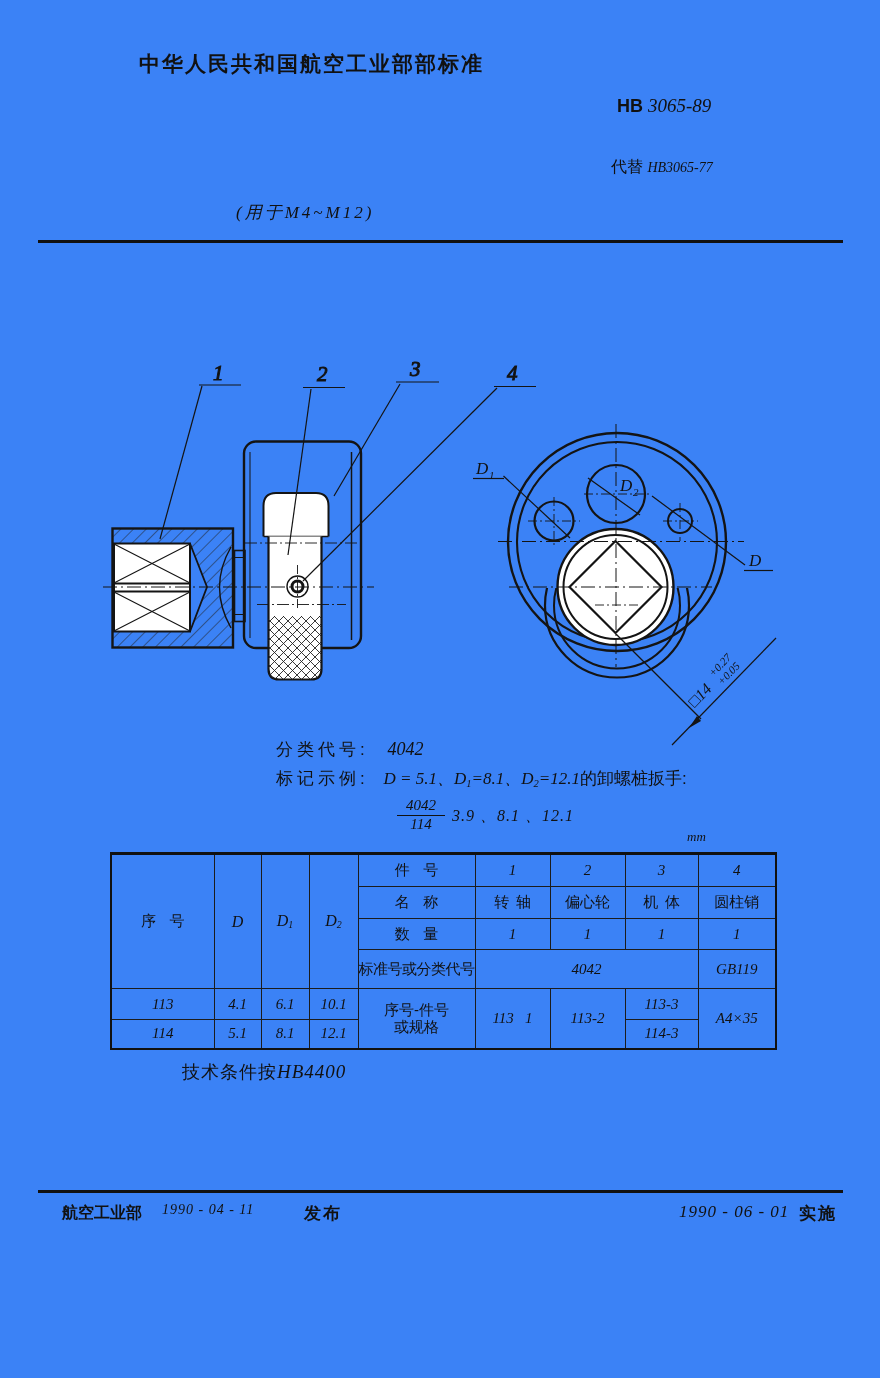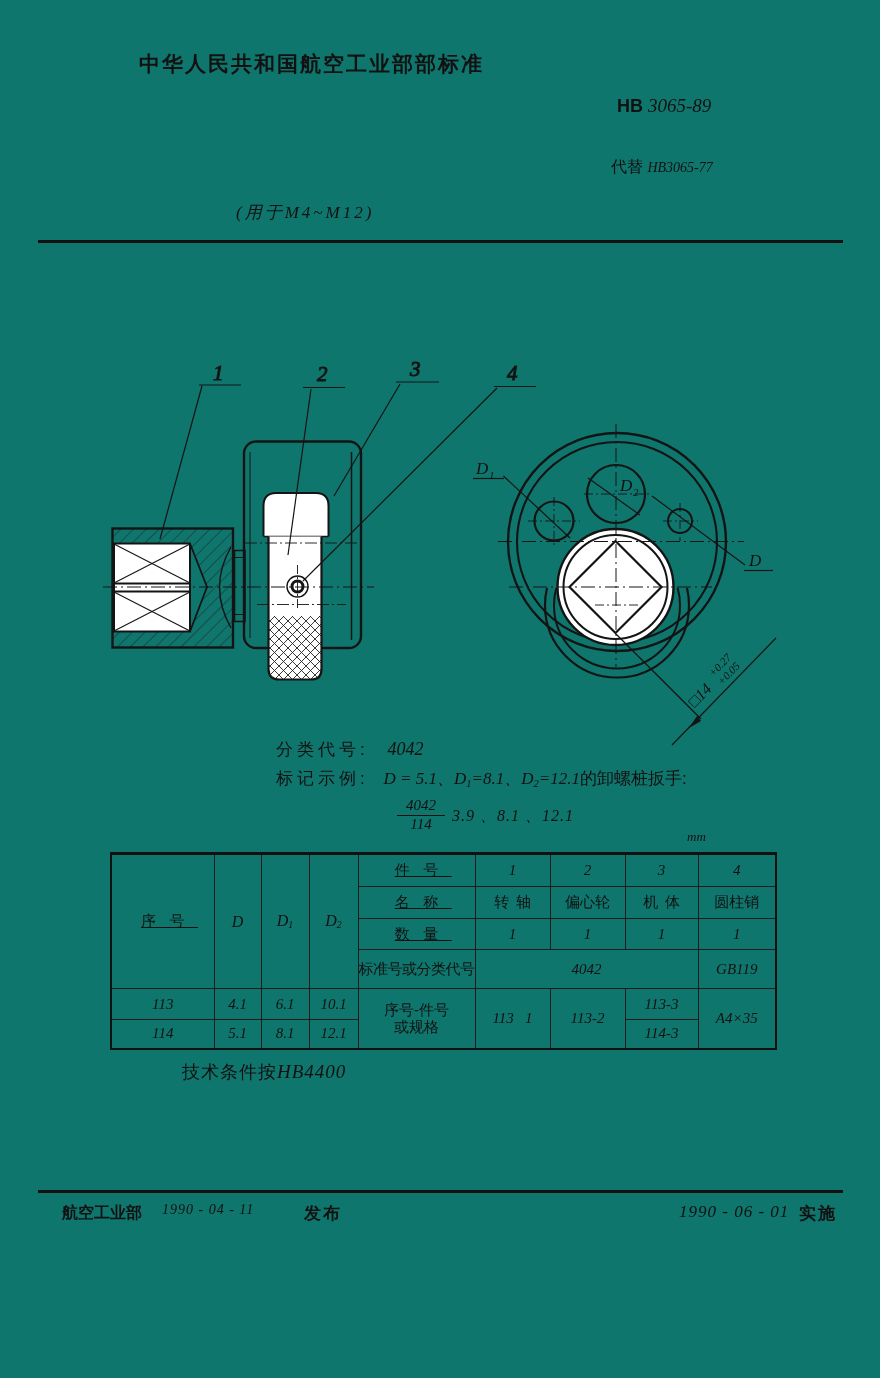--- a/index.html
+++ b/index.html
@@ -1,16 +1,16 @@
 <!DOCTYPE html>
 <html><head>
 <meta charset="utf-8">
 <style>
   html,body{margin:0;padding:0;background:#e8e8e8;}
-  .page{position:relative;width:880px;height:1378px;background:#0f766e;margin:0 auto;
+  .page{position:relative;width:880px;height:1378px;background:#3b82f6;margin:0 auto;
         font-family:"Liberation Sans",sans-serif;color:#111;overflow:hidden;}
   .abs{position:absolute;}
   .print{font-family:"Liberation Sans",sans-serif;font-weight:bold;}
   .hand{font-family:"Liberation Serif",serif;font-style:italic;}
   .handcjk{font-family:"Liberation Sans",sans-serif;font-weight:500;}
   .rule{position:absolute;background:#111;}
   .sub{font-size:0.62em;vertical-align:-0.25em;}
   
   .org-line{left:139px;top:50px;font-size:21px;letter-spacing:2px;}
   .std-no{left:617px;top:95px;font-size:18px;text-align:center;}
@@ -23,21 +23,21 @@
   .frac{left:397px;top:797px;width:48px;text-align:center;font-size:15px;line-height:17px;}
   .frac .num{border-bottom:1.6px solid #111;display:block;padding-bottom:1px;}
   .sizes{left:452px;top:806px;font-size:16px;letter-spacing:1px;}
   .unit-mm{left:687px;top:829px;font-size:13px;}
   
   .tbl{position:absolute;left:110px;top:852px;border-collapse:collapse;table-layout:fixed;}
   .tbl td,.tbl th{border:1.3px solid #1c1c1c;padding:0;text-align:center;vertical-align:middle;
        font-weight:normal;font-size:15px;white-space:nowrap;overflow:hidden;}
   .tbl{border:2.6px solid #111;border-top:3.5px solid #111;border-bottom:2.8px solid #111;}
   .num{font-family:"Liberation Serif",serif;font-style:italic;font-size:15px;}
-  .spread{letter-spacing:0.9em;text-indent:0.9em;text-decoration:underline;}
+  .spread{letter-spacing:0.9em;text-indent:0.9em;}
   .spread1{letter-spacing:0.45em;text-indent:0.45em;}
   .std-label{font-size:12px;letter-spacing:-0.5px;}
   .spec-label{font-size:14.5px;line-height:17px;}
   
   .tech-note{left:182px;top:1060px;font-size:18px;letter-spacing:1px;}
   
   .f-org{left:62px;top:1203px;font-size:16px;}
   .f-rdate{left:162px;top:1202px;font-size:14px;letter-spacing:1px;}
   .f-rlabel{left:304px;top:1202px;font-size:17px;letter-spacing:2px;}
   .f-idate{left:637px;top:1202px;font-size:17px;letter-spacing:1px;margin-left:42px;}

